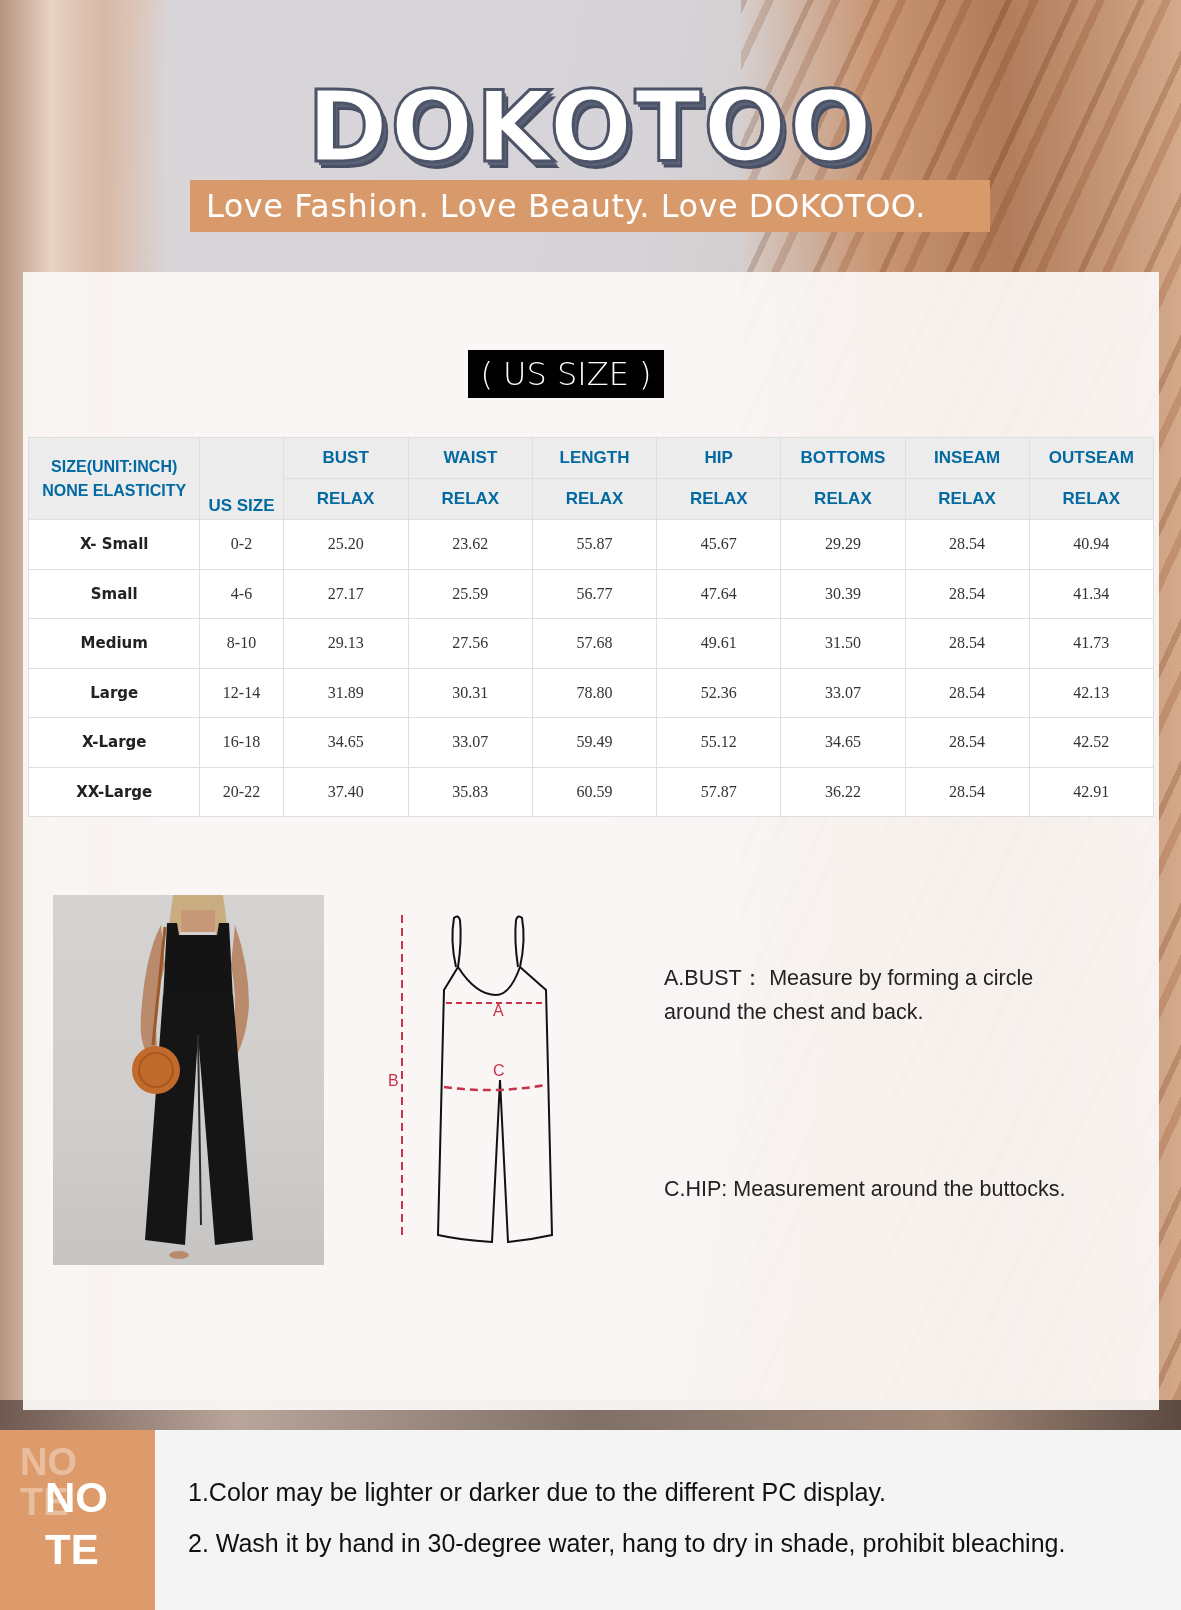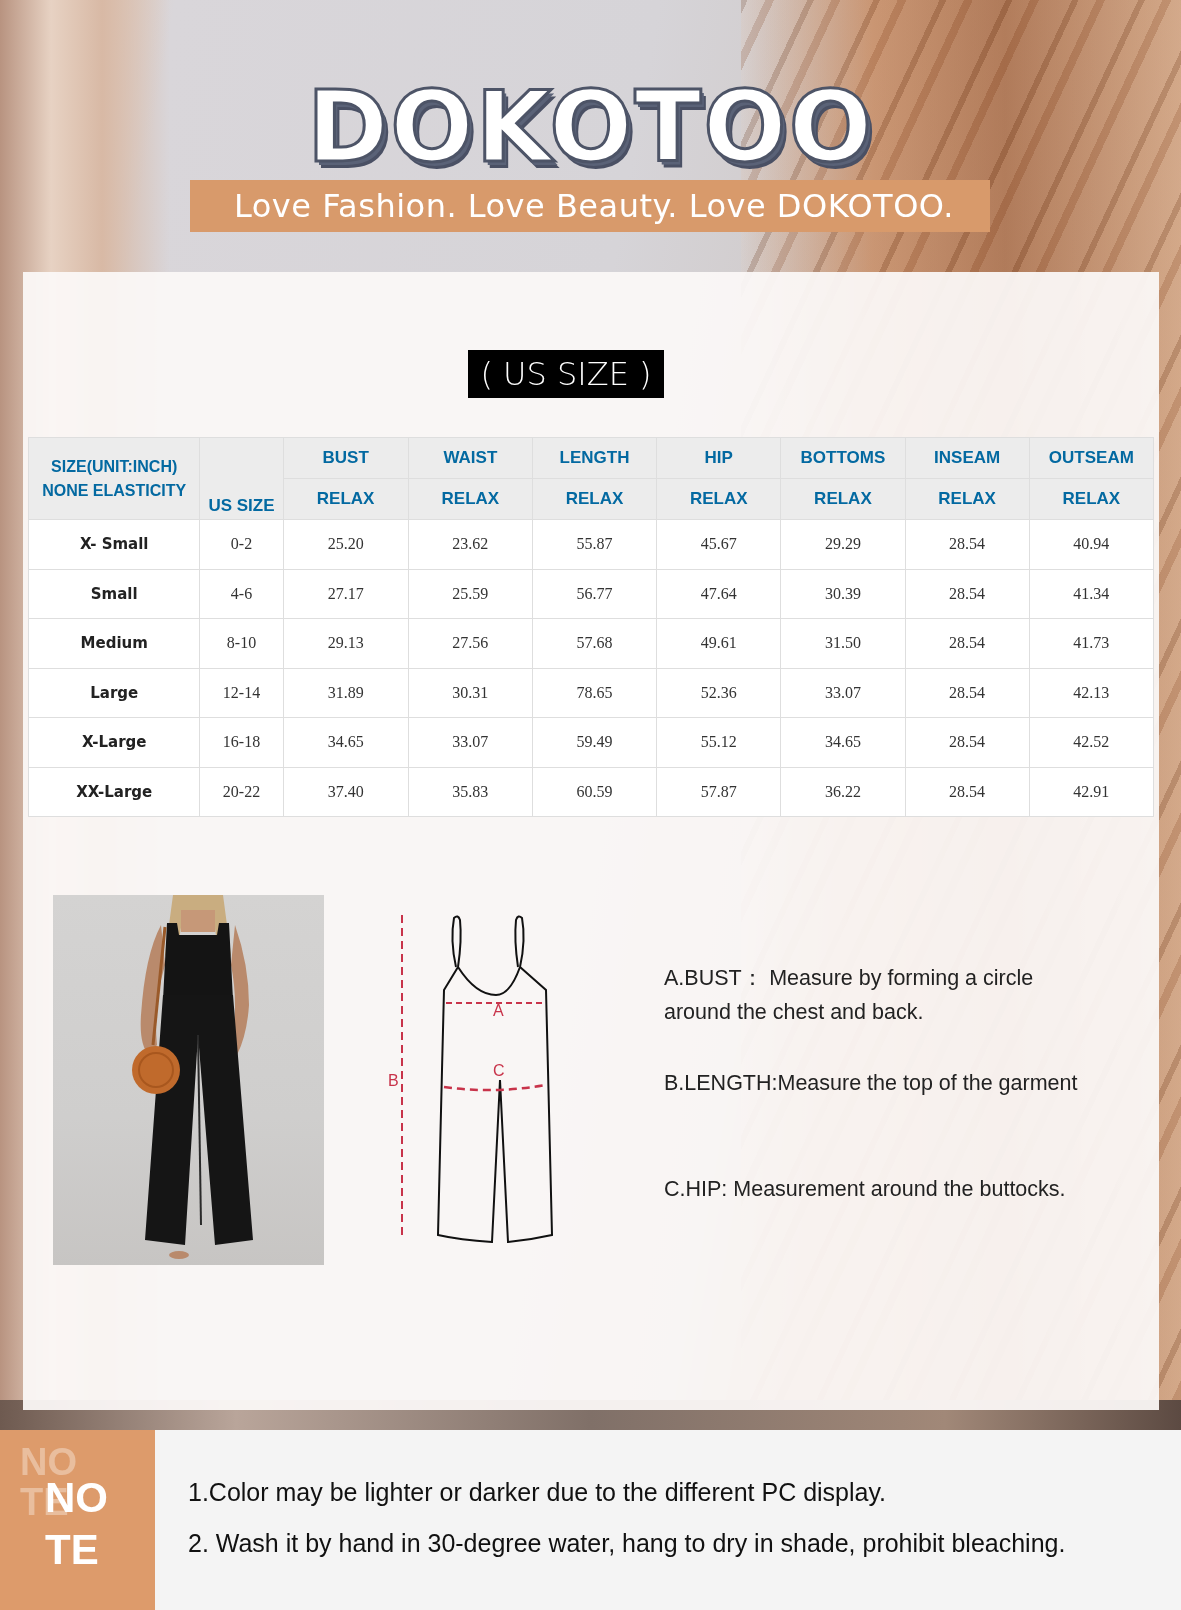--- a/index.html
+++ b/index.html
@@ -32,21 +32,21 @@
       font-family: "DejaVu Sans", sans-serif; font-weight: 900; font-size: 98px; letter-spacing: 2px;
       color: #ffffff;
       -webkit-text-stroke: 3px #4d5467;
       text-shadow: 3px 4px 0 #5a6277, 5px 7px 0 #4a5064;
       margin-top: 12px;
     }
     .tagline {
       position: absolute; left: 190px; top: 180px; width: 800px; height: 52px;
       background: #d89a6b; color: #fff;
       font-family: "DejaVu Sans", sans-serif; font-size: 32px; line-height: 52px;
-      padding-left: 44px; letter-spacing: 0.5px;
+      padding-left: 16px; letter-spacing: 0.5px;
     }
 
     
     .panel {
       position: absolute; left: 23px; top: 272px; width: 1136px; height: 1138px;
       background: rgba(251,248,246,0.94);
     }
     .us-size {
       position: absolute; left: 468px; top: 350px; width: 196px; height: 48px;
       background: #000; color: #fff; text-align: center;
@@ -185,21 +185,21 @@
       <td>49.61</td>
       <td>31.50</td>
       <td>28.54</td>
       <td>41.73</td>
     </tr>
     <tr>
       <td class="size-name">Large</td>
       <td>12-14</td>
       <td>31.89</td>
       <td>30.31</td>
-      <td>78.65</td>
+      <td>78.80</td>
       <td>52.36</td>
       <td>33.07</td>
       <td>28.54</td>
       <td>42.13</td>
     </tr>
     <tr>
       <td class="size-name">X-Large</td>
       <td>16-18</td>
       <td>34.65</td>
       <td>33.07</td>
@@ -266,21 +266,20 @@
   <span style="position:absolute;left:113px;top:92px;color:#c8334a;font-size:16px">A</span>
   <span style="position:absolute;left:8px;top:162px;color:#c8334a;font-size:16px">B</span>
   <span style="position:absolute;left:113px;top:152px;color:#c8334a;font-size:16px">C</span>
 </div>
 
 <div class="desc" style="top:961px">
   <div>A.BUST： Measure by forming a circle</div>
   <div>around the chest and back.</div>
 </div>
 <div class="desc" style="top:1066px">
-  <div>B.LENGTH:Measure the top of the garment</div>
 </div>
 <div class="desc" style="top:1172px">
   <div>C.HIP: Measurement around the buttocks.</div>
 </div>
 
 <div class="note-bar"></div>
 <div class="note-tag"></div>
 <div class="note-ghost">
   <div>NO</div>
   <div>TE</div>

